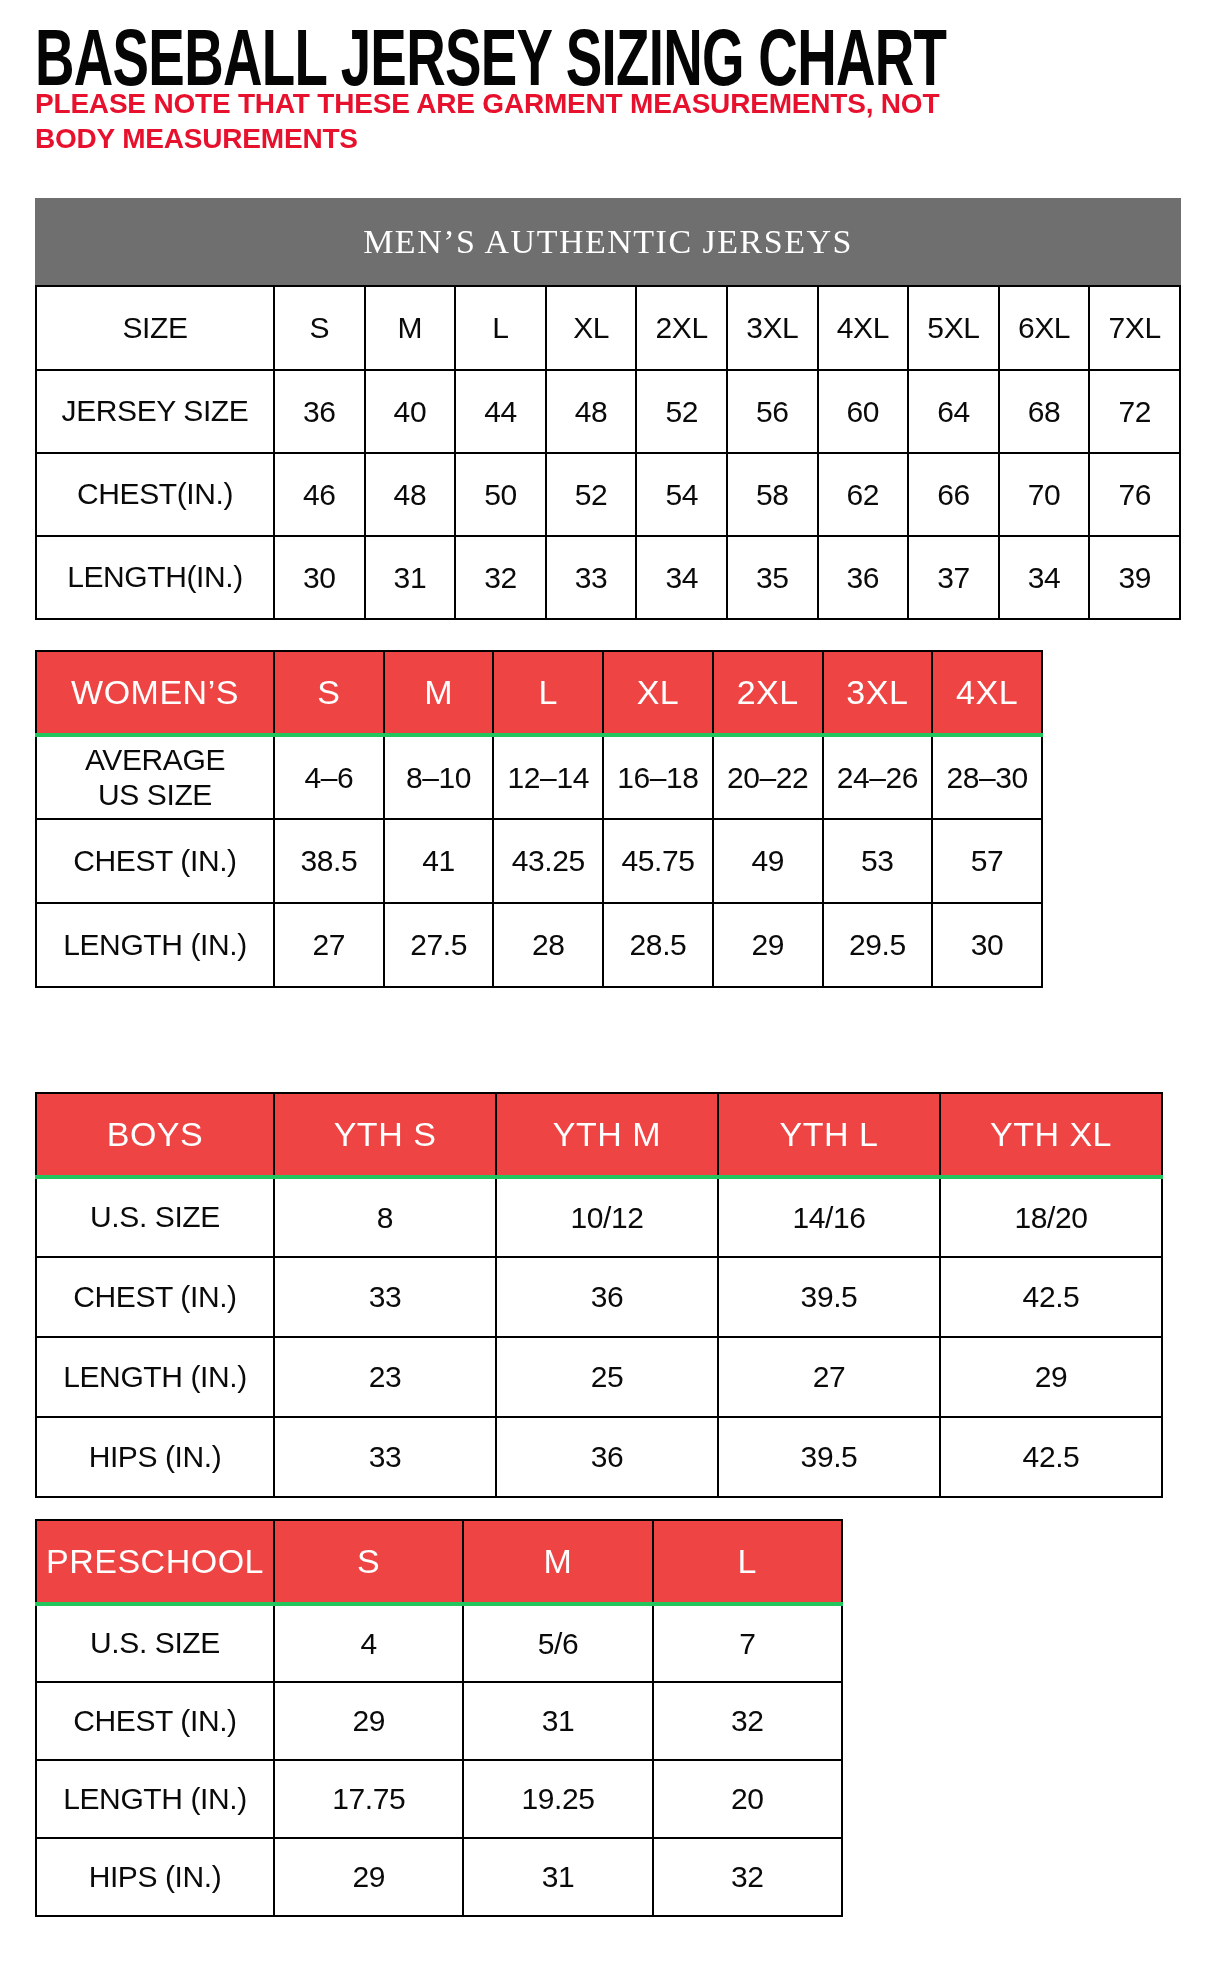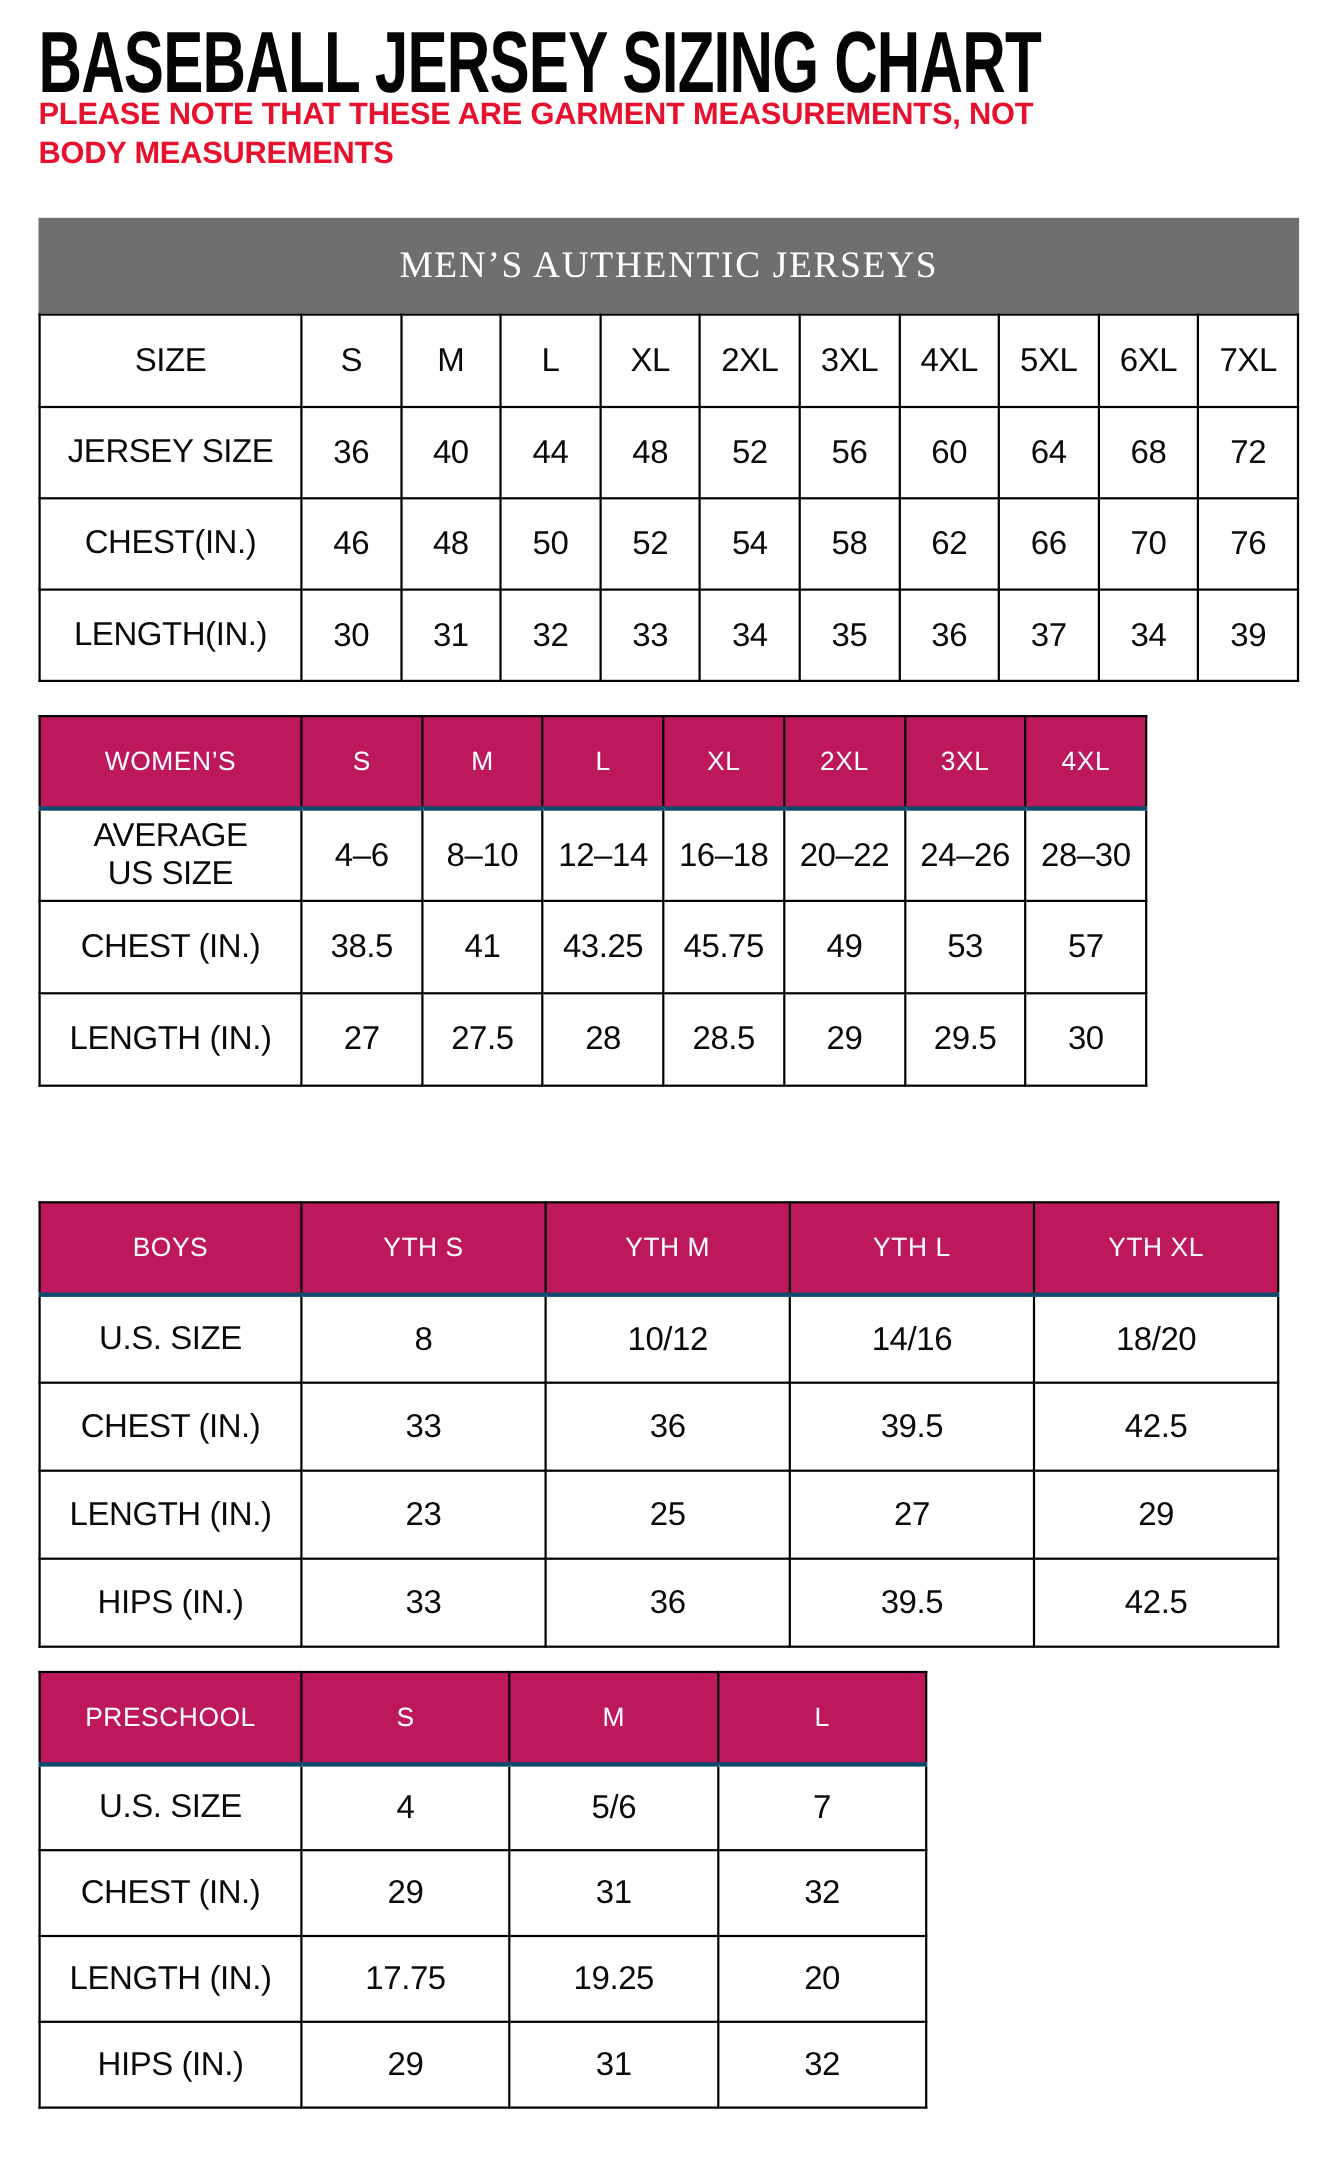--- a/index.html
+++ b/index.html
@@ -44,22 +44,22 @@
   thead tr{height:84px;}
   tbody tr{height:83px;border-radius:13px;}
   [data-table-id="womens"]    tbody tr{height:84px;}
   [data-table-id="boys"]      tbody tr{height:80px;}
   [data-table-id="preschool"] tbody tr{height:78px;}
 
   th.row-label{white-space:pre-line;line-height:1.15;}
 
   
   .gray-head thead th{
-    background:#be185d;color:#ffffff;border-bottom:4px solid #0c4a6e;
-    font-size:24px;letter-spacing:0.5px;
+    background:#ef4444;color:#ffffff;border-bottom:4px solid #22c55e;
+    font-size:34px;letter-spacing:0.5px;
   }
 
   
   #sec-mens{top:198px;}
   #sec-womens{top:650px;}
   #sec-boys{top:1092px;}
   #sec-preschool{top:1519px;}
 </style>
 </head>
 <body>

